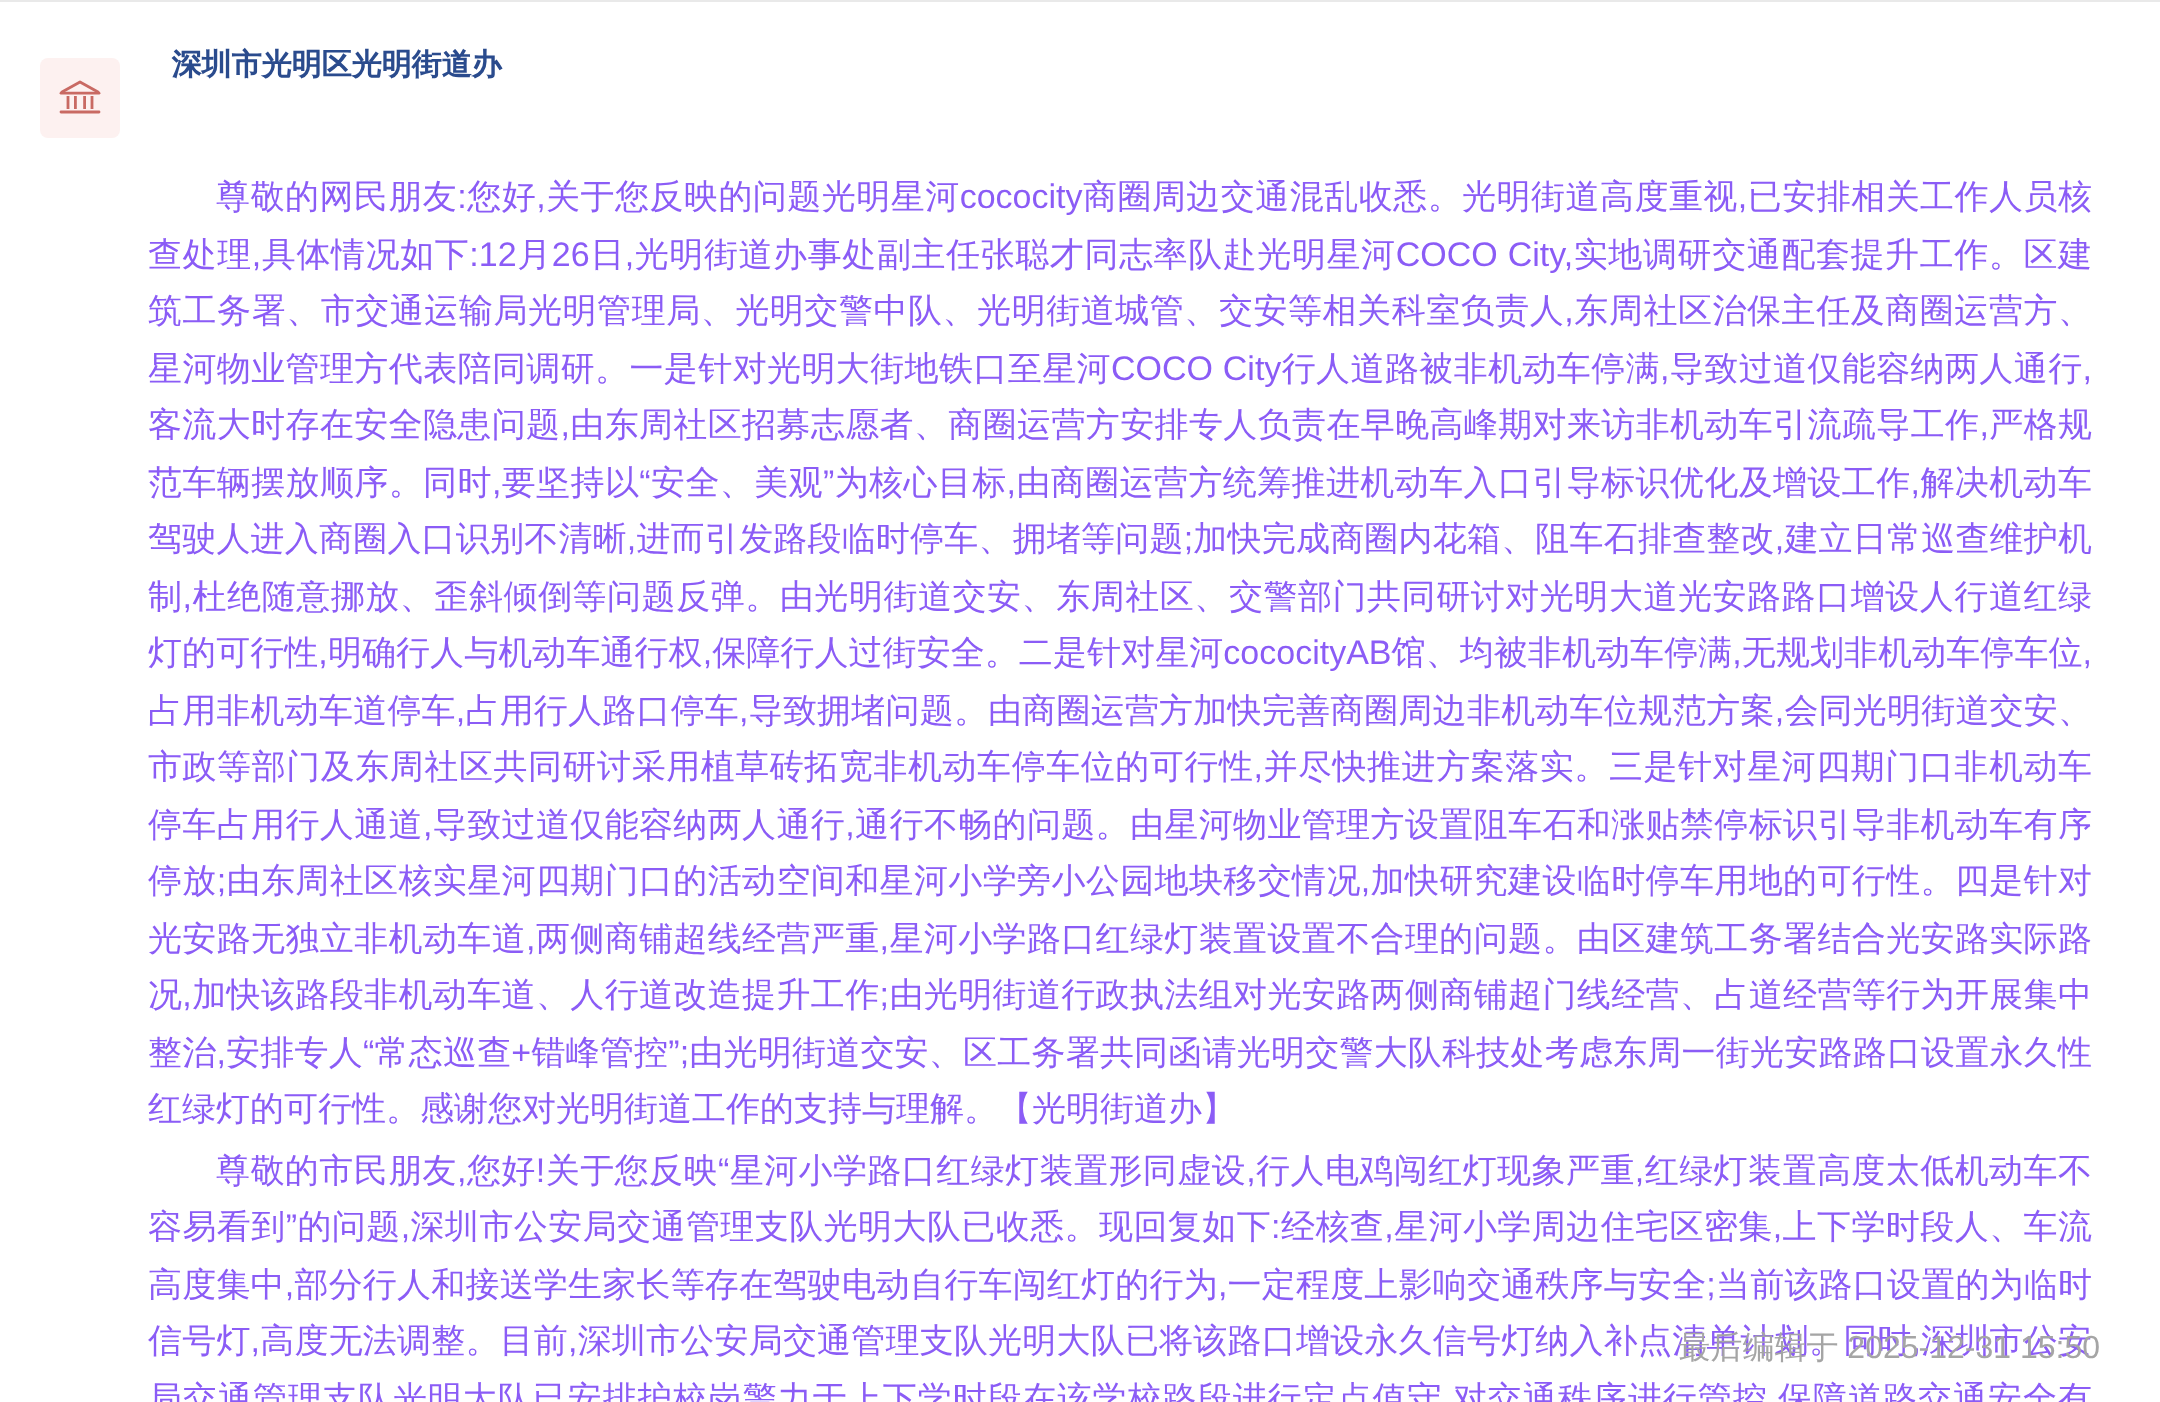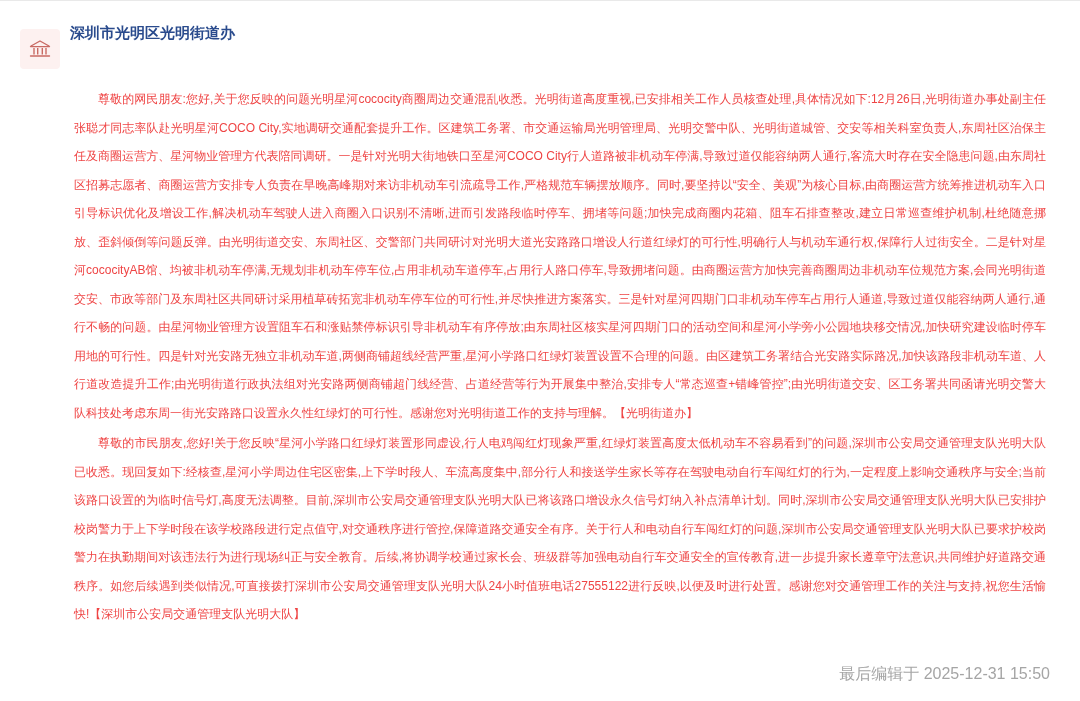--- a/index.html
+++ b/index.html
@@ -51,21 +51,21 @@
     border-radius: 4px;
     display: flex;
     align-items: center;
     justify-content: center;
     margin-top: 6px;
   }
   .avatar svg { display: block; }
 
   .reply-body {
     flex: 1 1 auto;
-    padding-left: 10px;
+    padding-left: 26px;
   }
 
   .org-name {
     font-size: 15px;
     font-weight: bold;
     color: #2a4b8d;
     line-height: 20px;
     padding-bottom: 4px;
   }
 
@@ -73,23 +73,23 @@
     font-size: 12px;
     color: #9a9a9a;
     line-height: 18px;
   }
 
   .content {
     padding: 16px 34px 0 74px;
   }
 
   .para {
-    font-size: 12px;
+    font-size: 17px;
     line-height: 28.5px;
-    color: #ef4444;
+    color: #8b5cf6;
     text-align: justify;
     text-justify: inter-ideograph;
     margin: 0 0 0 0;
     text-indent: 2em;
   }
   .para + .para { margin-top: 2px; }
 
   .footer {
     position: absolute;
     right: 30px;

